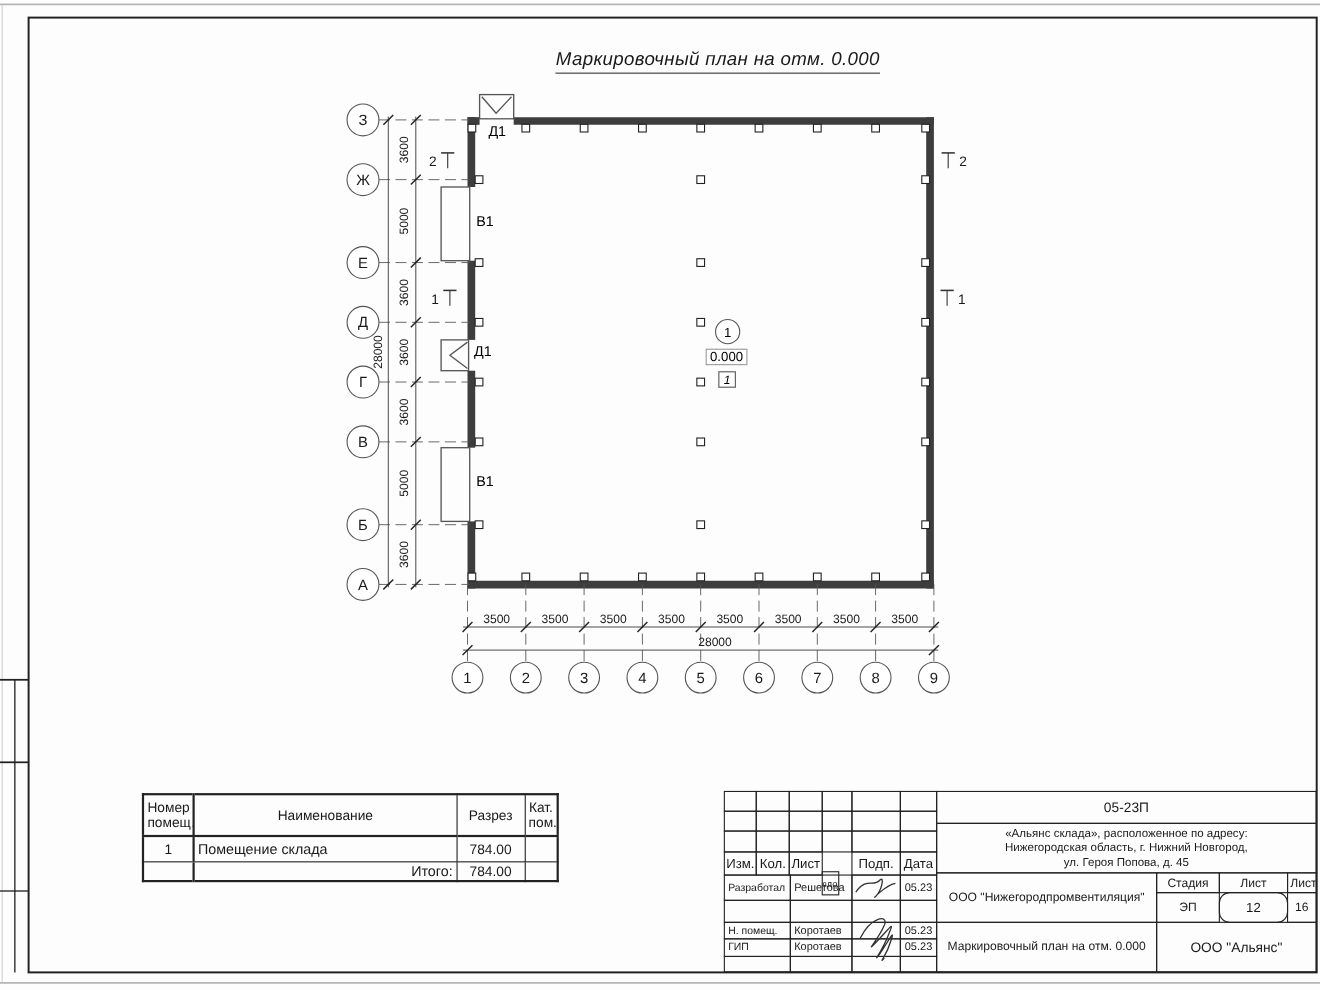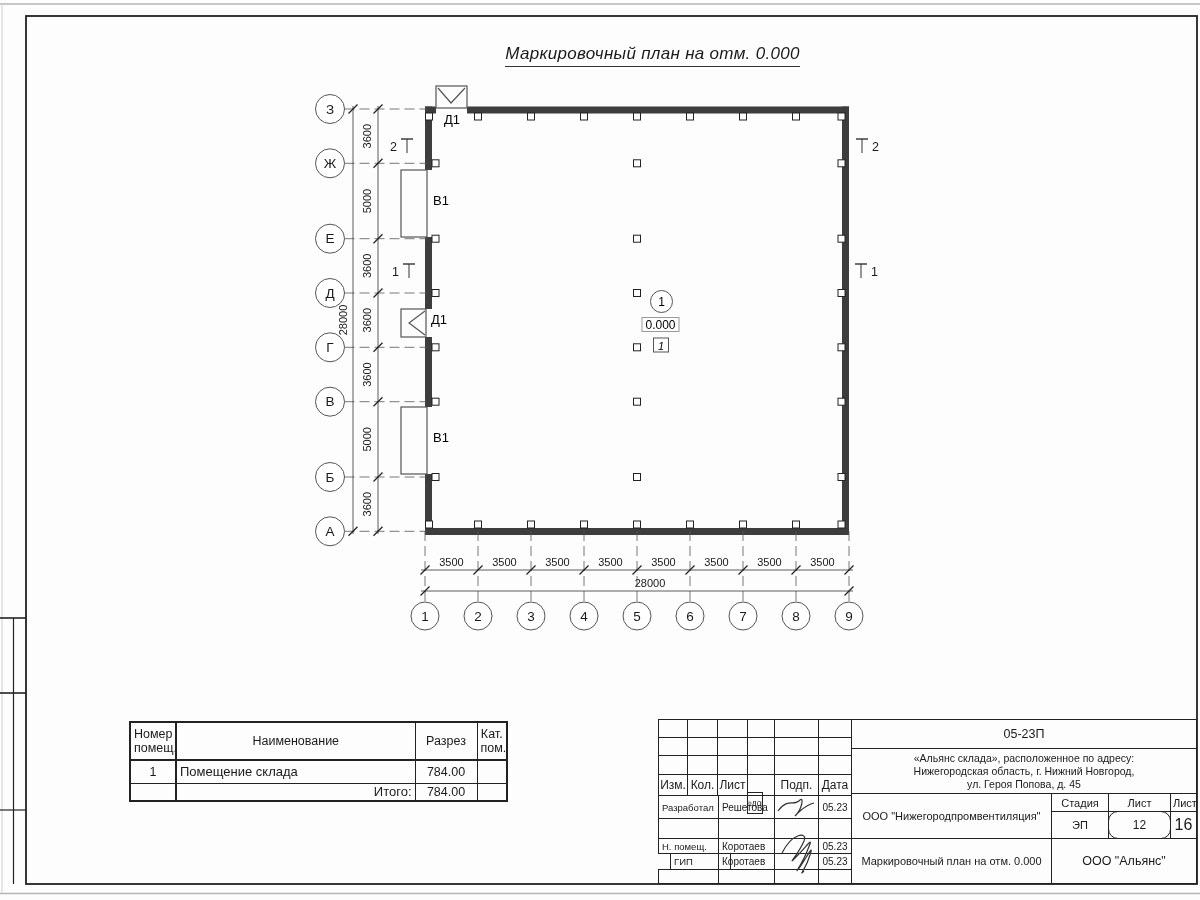--- a/index.html
+++ b/index.html
@@ -280,21 +280,21 @@
     <div class="tb-cell" style="left:116px;top:76px;width:45px;height:24px;"></div>
     <div class="tb-cell center" style="left:160px;top:76px;width:34px;height:24px;">05.23</div>
     <div class="tb-cell" style="left:0;top:99px;width:61px;height:21px;"></div>
     <div class="tb-cell" style="left:60px;top:99px;width:57px;height:21px;"></div>
     <div class="tb-cell" style="left:116px;top:99px;width:45px;height:21px;"></div>
     <div class="tb-cell" style="left:160px;top:99px;width:34px;height:21px;"></div>
     <div class="tb-cell" style="left:0;top:119px;width:61px;height:16px;padding-left:3px;font-size:9.5px;">Н. помещ.</div>
     <div class="tb-cell" style="left:60px;top:119px;width:57px;height:16px;padding-left:3px;">Коротаев</div>
     <div class="tb-cell" style="left:116px;top:119px;width:45px;height:16px;"></div>
     <div class="tb-cell center" style="left:160px;top:119px;width:34px;height:16px;">05.23</div>
-    <div class="tb-cell" style="left:12px;top:134px;width:61px;height:17px;padding-left:3px;font-size:9.5px;">ГИП</div>
+    <div class="tb-cell" style="left:0;top:134px;width:61px;height:17px;padding-left:3px;font-size:9.5px;">ГИП</div>
     <div class="tb-cell" style="left:60px;top:134px;width:57px;height:17px;padding-left:3px;">Коротаев</div>
     <div class="tb-cell" style="left:116px;top:134px;width:45px;height:17px;"></div>
     <div class="tb-cell center" style="left:160px;top:134px;width:34px;height:17px;">05.23</div>
     <div class="tb-cell" style="left:0;top:150px;width:61px;height:15px;"></div>
     <div class="tb-cell" style="left:60px;top:150px;width:57px;height:15px;"></div>
     <div class="tb-cell" style="left:116px;top:150px;width:45px;height:15px;"></div>
     <div class="tb-cell" style="left:160px;top:150px;width:34px;height:15px;"></div>
 
     <div class="tb-cell center thick" style="left:193px;top:0;width:346px;height:30px;font-size:12.5px;">05-23П</div>
     <div class="tb-cell center thick" style="left:193px;top:29px;width:346px;height:46px;font-size:10.5px;line-height:13px;">
@@ -303,21 +303,21 @@
         <div>Нижегородская область, г. Нижний Новгород,</div>
         <div>ул. Героя Попова, д. 45</div>
       </div>
     </div>
     <div class="tb-cell center thick" style="left:193px;top:74px;width:201px;height:46px;font-size:11px;">ООО "Нижегородпромвентиляция"</div>
     <div class="tb-cell center thick" style="left:393px;top:74px;width:58px;height:19px;font-size:11px;">Стадия</div>
     <div class="tb-cell center thick" style="left:450px;top:74px;width:63px;height:19px;font-size:11px;">Лист</div>
     <div class="tb-cell center thick" style="left:512px;top:74px;width:27px;height:19px;font-size:11px;justify-content:flex-start;padding-left:2px;">Листов</div>
     <div class="tb-cell center" style="left:393px;top:92px;width:58px;height:28px;font-size:11px;">ЭП</div>
     <div class="tb-cell center" style="left:450px;top:92px;width:63px;height:28px;font-size:12px;border-radius:10px;">12</div>
-    <div class="tb-cell center" style="left:512px;top:92px;width:27px;height:28px;font-size:16px;">16</div>
+    <div class="tb-cell center" style="left:512px;top:92px;width:27px;height:28px;font-size:11px;">16</div>
     <div class="tb-cell center thick" style="left:193px;top:119px;width:201px;height:46px;font-size:11px;">Маркировочный план на отм. 0.000</div>
     <div class="tb-cell center thick" style="left:393px;top:119px;width:146px;height:46px;font-size:12.5px;">ООО "Альянс"</div>
 
     <svg class="sig-svg" style="left:116px;top:72px;" width="50" height="90">
       <path d="M4 20 C14 6, 20 16, 26 9 C30 5, 28 18, 22 24 C18 28, 30 14, 40 12" fill="none" stroke="#333" stroke-width="1.2"></path>
       <path d="M8 62 C18 42, 34 40, 30 50 C24 64, 12 76, 22 66 C34 54, 40 44, 34 58 C28 74, 18 86, 26 76 C34 64, 40 52, 36 64 C32 78, 24 86, 30 80" fill="none" stroke="#333" stroke-width="1.2"></path>
     </svg>
   </div>
 </div>
 

